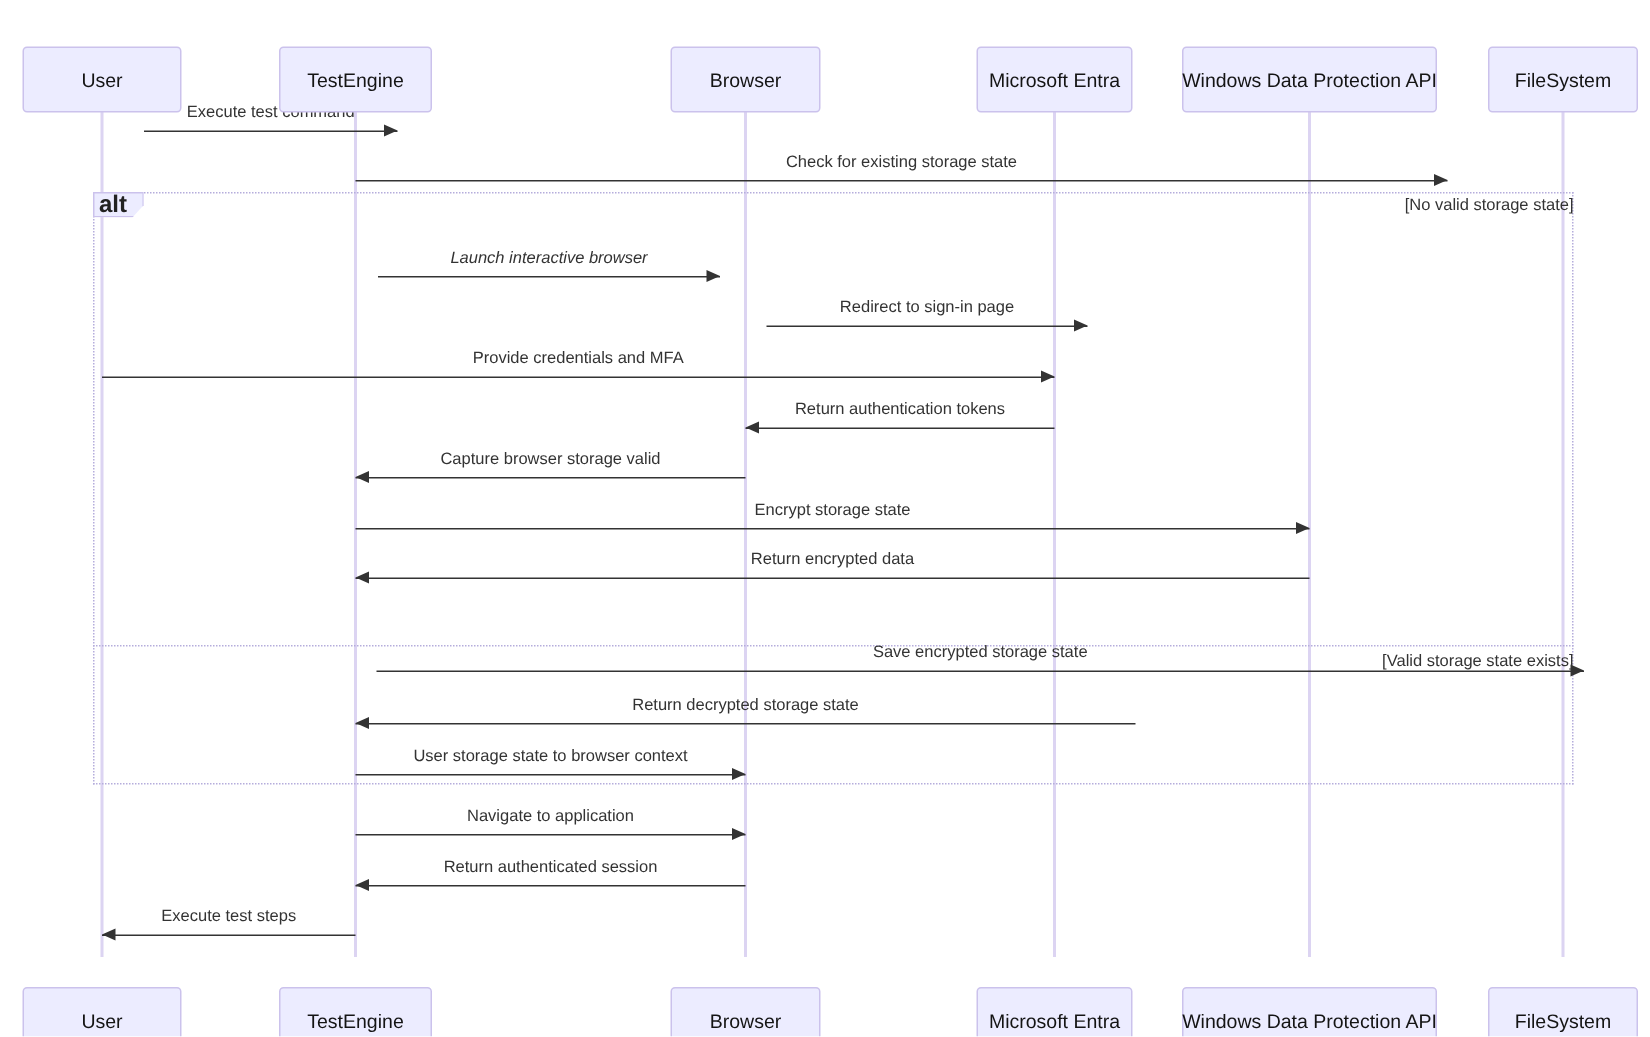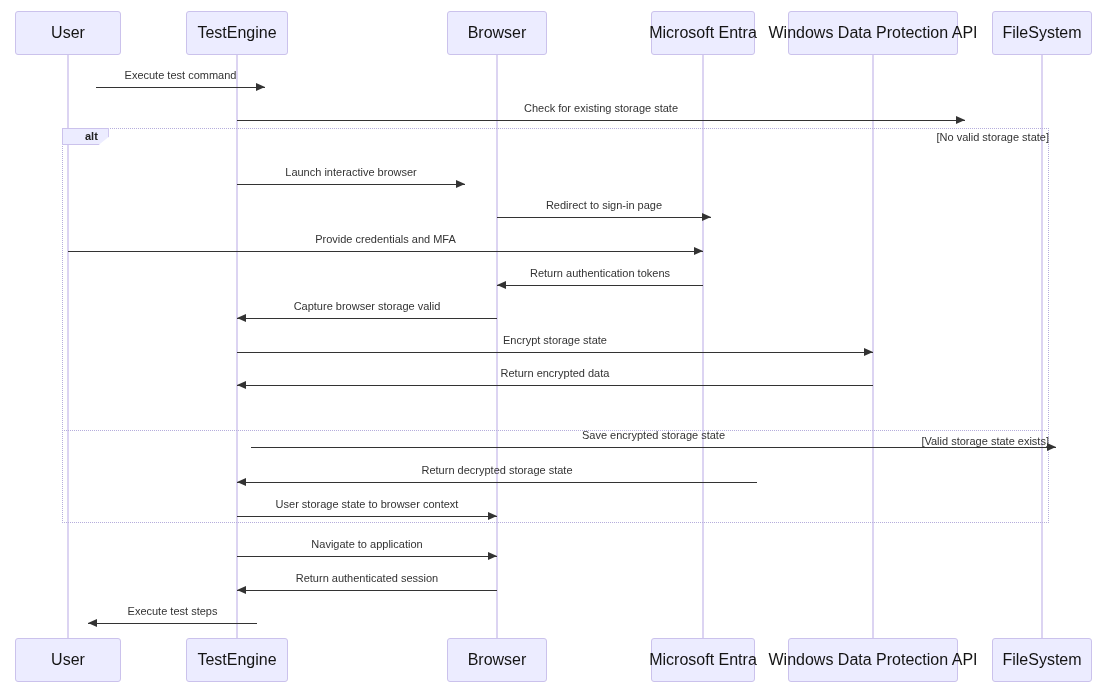--- a/index.html
+++ b/index.html
@@ -4,42 +4,42 @@
 <style>
   html,body { margin:0; padding:0; background:#ffffff; }
   .canvas {
     position:relative; width:1100px; height:691px; background:#ffffff;
     font-family:"Liberation Sans", sans-serif; overflow:hidden;
   }
   .lifeline { position:absolute; top:55px; height:583px; width:2px; background:#dcd4f2; }
   .actor {
     position:absolute; height:44px; background:#ECECFF; border:1px solid #cbc2ec;
     border-radius:3px; display:flex; align-items:center; justify-content:center;
-    font-size:16px; color:#141414; box-sizing:border-box; white-space:nowrap;
+    font-size:13px; color:#141414; box-sizing:border-box; white-space:nowrap;margin-top:20px;
   }
   .actor.top { top:11px; }
   .actor.bottom { top:638px; }
   .msg { position:absolute; color:#333; }
   .msg .lbl { font-size:11px; white-space:nowrap; text-align:center; height:15px; line-height:15px; }
   .msg .line { position:relative; margin-top:4px; border-top:1px solid #333; height:0; }
   .msg.dir-right .line::after {
     content:""; position:absolute; right:0; top:-5px; width:0; height:0;
     border-top:4.5px solid transparent; border-bottom:4.5px solid transparent; border-left:9px solid #333;
   }
   .msg.dir-left .line::after {
     content:""; position:absolute; left:0; top:-5px; width:0; height:0;
     border-top:4.5px solid transparent; border-bottom:4.5px solid transparent; border-right:9px solid #333;
   }
   .frame { position:absolute; left:62px; top:128px; width:987px; height:395px;
     border:1px dotted #b5addc; box-sizing:border-box; }
   .frame-label {
     position:absolute; left:62px; top:128px; height:17px; background:#ECECFF;
     border:1px solid #cbc2ec; box-sizing:border-box;
     clip-path: polygon(0 0, 100% 0, 100% 52%, 78% 100%, 0 100%);
-    font-size:11px; font-weight:600; color:#222; line-height:15px; padding:0 10px 0 22px;
+    font-size:16px; font-weight:600; color:#222; line-height:15px; padding:0 10px 0 3px;
   }
   .divider { position:absolute; left:62px; top:430px; width:987px; height:0;
     border-top:1px dotted #b5addc; }
   .guard { position:absolute; left:62px; width:987px; text-align:right;
     font-size:11px; color:#333; height:15px; line-height:15px; white-space:nowrap; }
 </style>
 </head>
 <body>
 
 <div class="canvas">
@@ -58,25 +58,25 @@
   <div class="guard" style="top:434px;">[Valid storage state exists]</div>
 
   <div class="msg dir-right" style="left:68px;top:68px;width:169px;margin-left:28px;">
     <div class="lbl">Execute test command</div>
     <div class="line"></div>
   </div>
   <div class="msg dir-right" style="left:237px;top:101px;width:728px;">
     <div class="lbl">Check for existing storage state</div>
     <div class="line"></div>
   </div>
-  <div class="msg dir-right" style="left:237px;top:165px;width:228px;">
+  <div class="msg dir-right" style="left:252px;top:165px;width:228px;font-style:italic;">
     <div class="lbl">Launch interactive browser</div>
     <div class="line"></div>
   </div>
-  <div class="msg dir-right" style="left:497px;top:198px;width:214px;">
+  <div class="msg dir-right" style="left:497px;top:198px;width:214px;padding-left:14px;">
     <div class="lbl">Redirect to sign-in page</div>
     <div class="line"></div>
   </div>
   <div class="msg dir-right" style="left:68px;top:232px;width:635px;">
     <div class="lbl">Provide credentials and MFA</div>
     <div class="line"></div>
   </div>
   <div class="msg dir-left" style="left:497px;top:266px;width:206px;">
     <div class="lbl">Return authentication tokens</div>
     <div class="line"></div>
@@ -106,21 +106,21 @@
     <div class="line"></div>
   </div>
   <div class="msg dir-right" style="left:237px;top:537px;width:260px;">
     <div class="lbl">Navigate to application</div>
     <div class="line"></div>
   </div>
   <div class="msg dir-left" style="left:237px;top:571px;width:260px;">
     <div class="lbl">Return authenticated session</div>
     <div class="line"></div>
   </div>
-  <div class="msg dir-left" style="left:68px;top:604px;width:169px;margin-left:20px;">
+  <div class="msg dir-left" style="left:68px;top:604px;width:169px;">
     <div class="lbl">Execute test steps</div>
     <div class="line"></div>
   </div>
 
   <div class="actor top" style="left:15px;width:106px;">
     <span>User</span>
   </div>
   <div class="actor top" style="left:186px;width:102px;">
     <span>TestEngine</span>
   </div>

